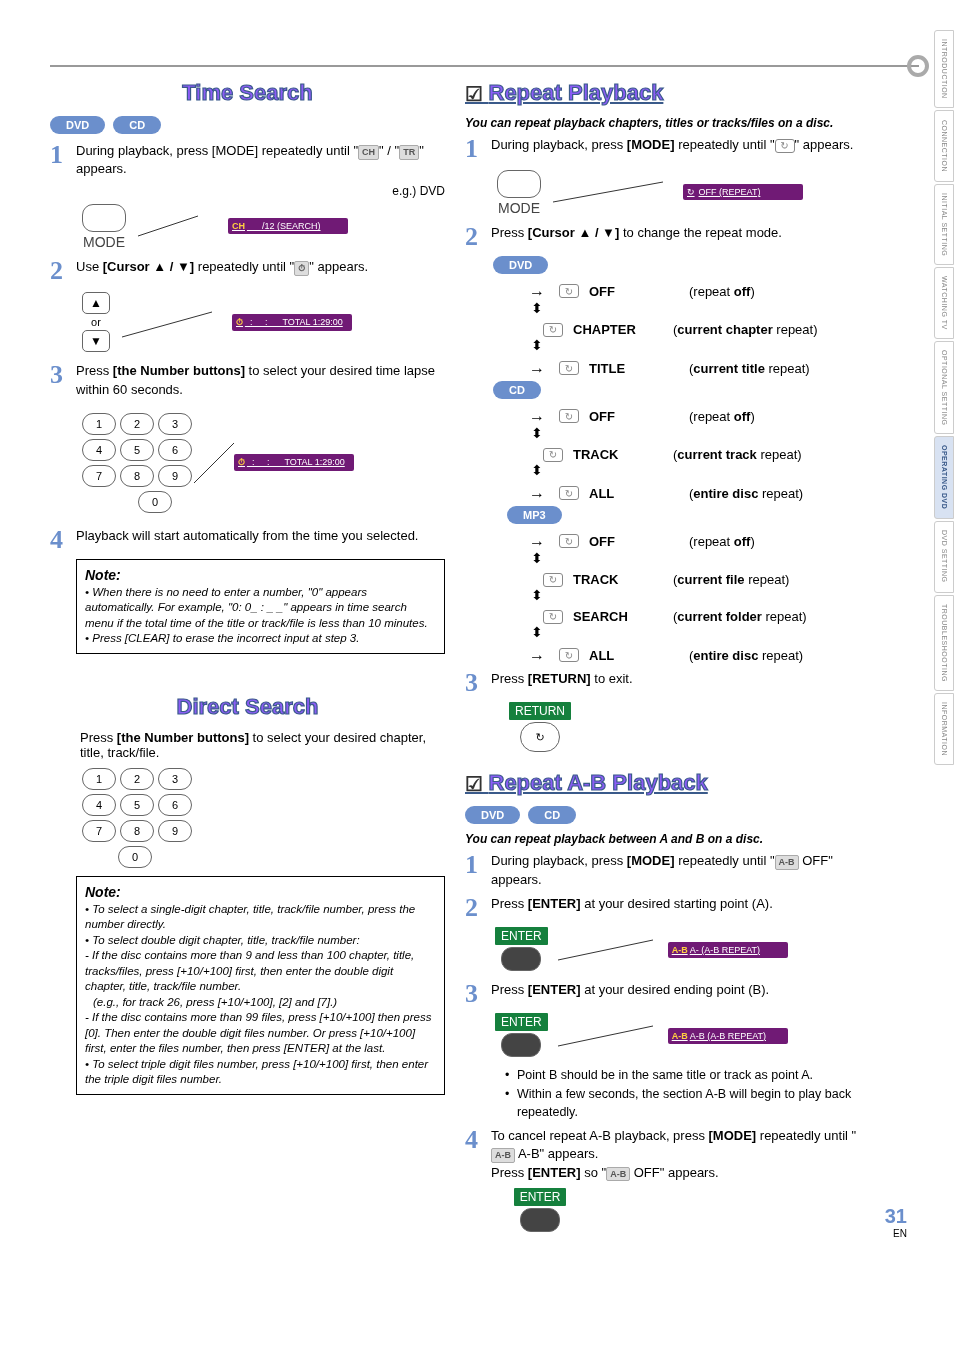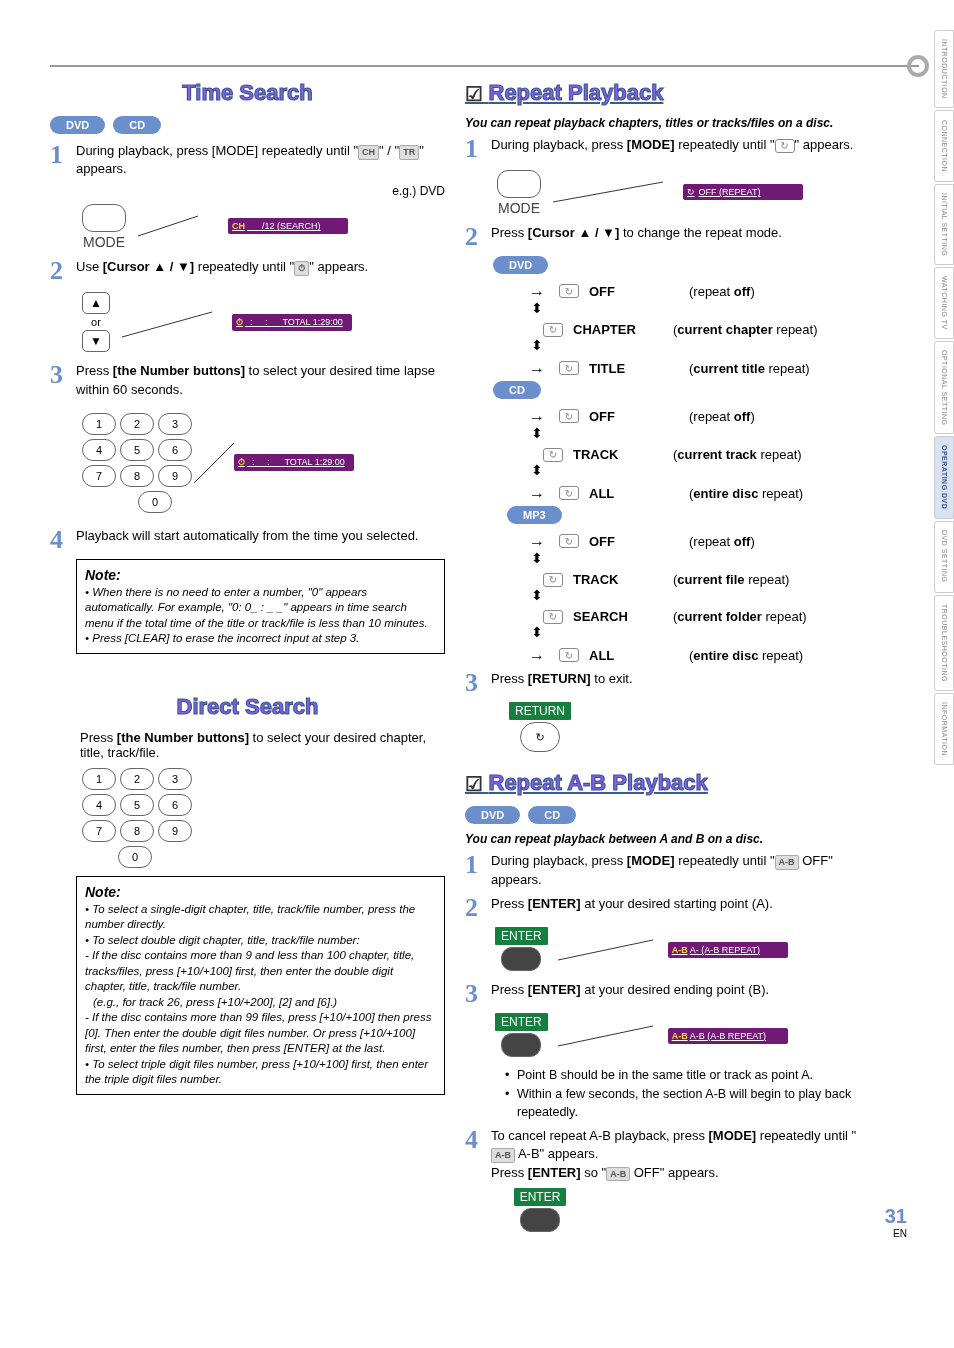--- a/index.html
+++ b/index.html
@@ -185,21 +185,21 @@
     <div class="remote-row">
           <div class="btn-oval" style="margin-left:38px;">0</div>
         </div>
   </div>
 
   <div class="note-box ind" style="margin-left:26px;">
     <div class="note-h">Note:</div>
     <div>• <span>To select a single-digit chapter, title, track/file number, press the number directly.</span></div>
     <div>• <span>To select double digit chapter, title, track/file number:</span></div>
     <div>- <span>If the disc contains more than 9 and less than 100 chapter, title, tracks/files, press [+10/+100] first, then enter the double digit chapter, title, track/file number.</span></div>
-    <div style="padding-left:8px;"><span>(e.g., for track 26, press [+10/+200], [2] and [6].)</span></div>
+    <div style="padding-left:8px;"><span>(e.g., for track 26, press [+10/+100], [2] and [7].)</span></div>
     <div>- <span>If the disc contains more than 99 files, press [+10/+100] then press [0]. Then enter the double digit files number. Or press [+10/+100] first, enter the files number, then press [ENTER] at the last.</span></div>
     <div>• <span>To select triple digit files number, press [+10/+100] first, then enter the triple digit files number.</span></div>
   </div>
 
 </div>
 
 <div class="col">
 
   <h2 class="section-title u chk" style="text-align:left;"><span>Repeat Playback</span></h2>
   <div class="subtitle">You can repeat playback chapters, titles or tracks/files on a disc.</div>

